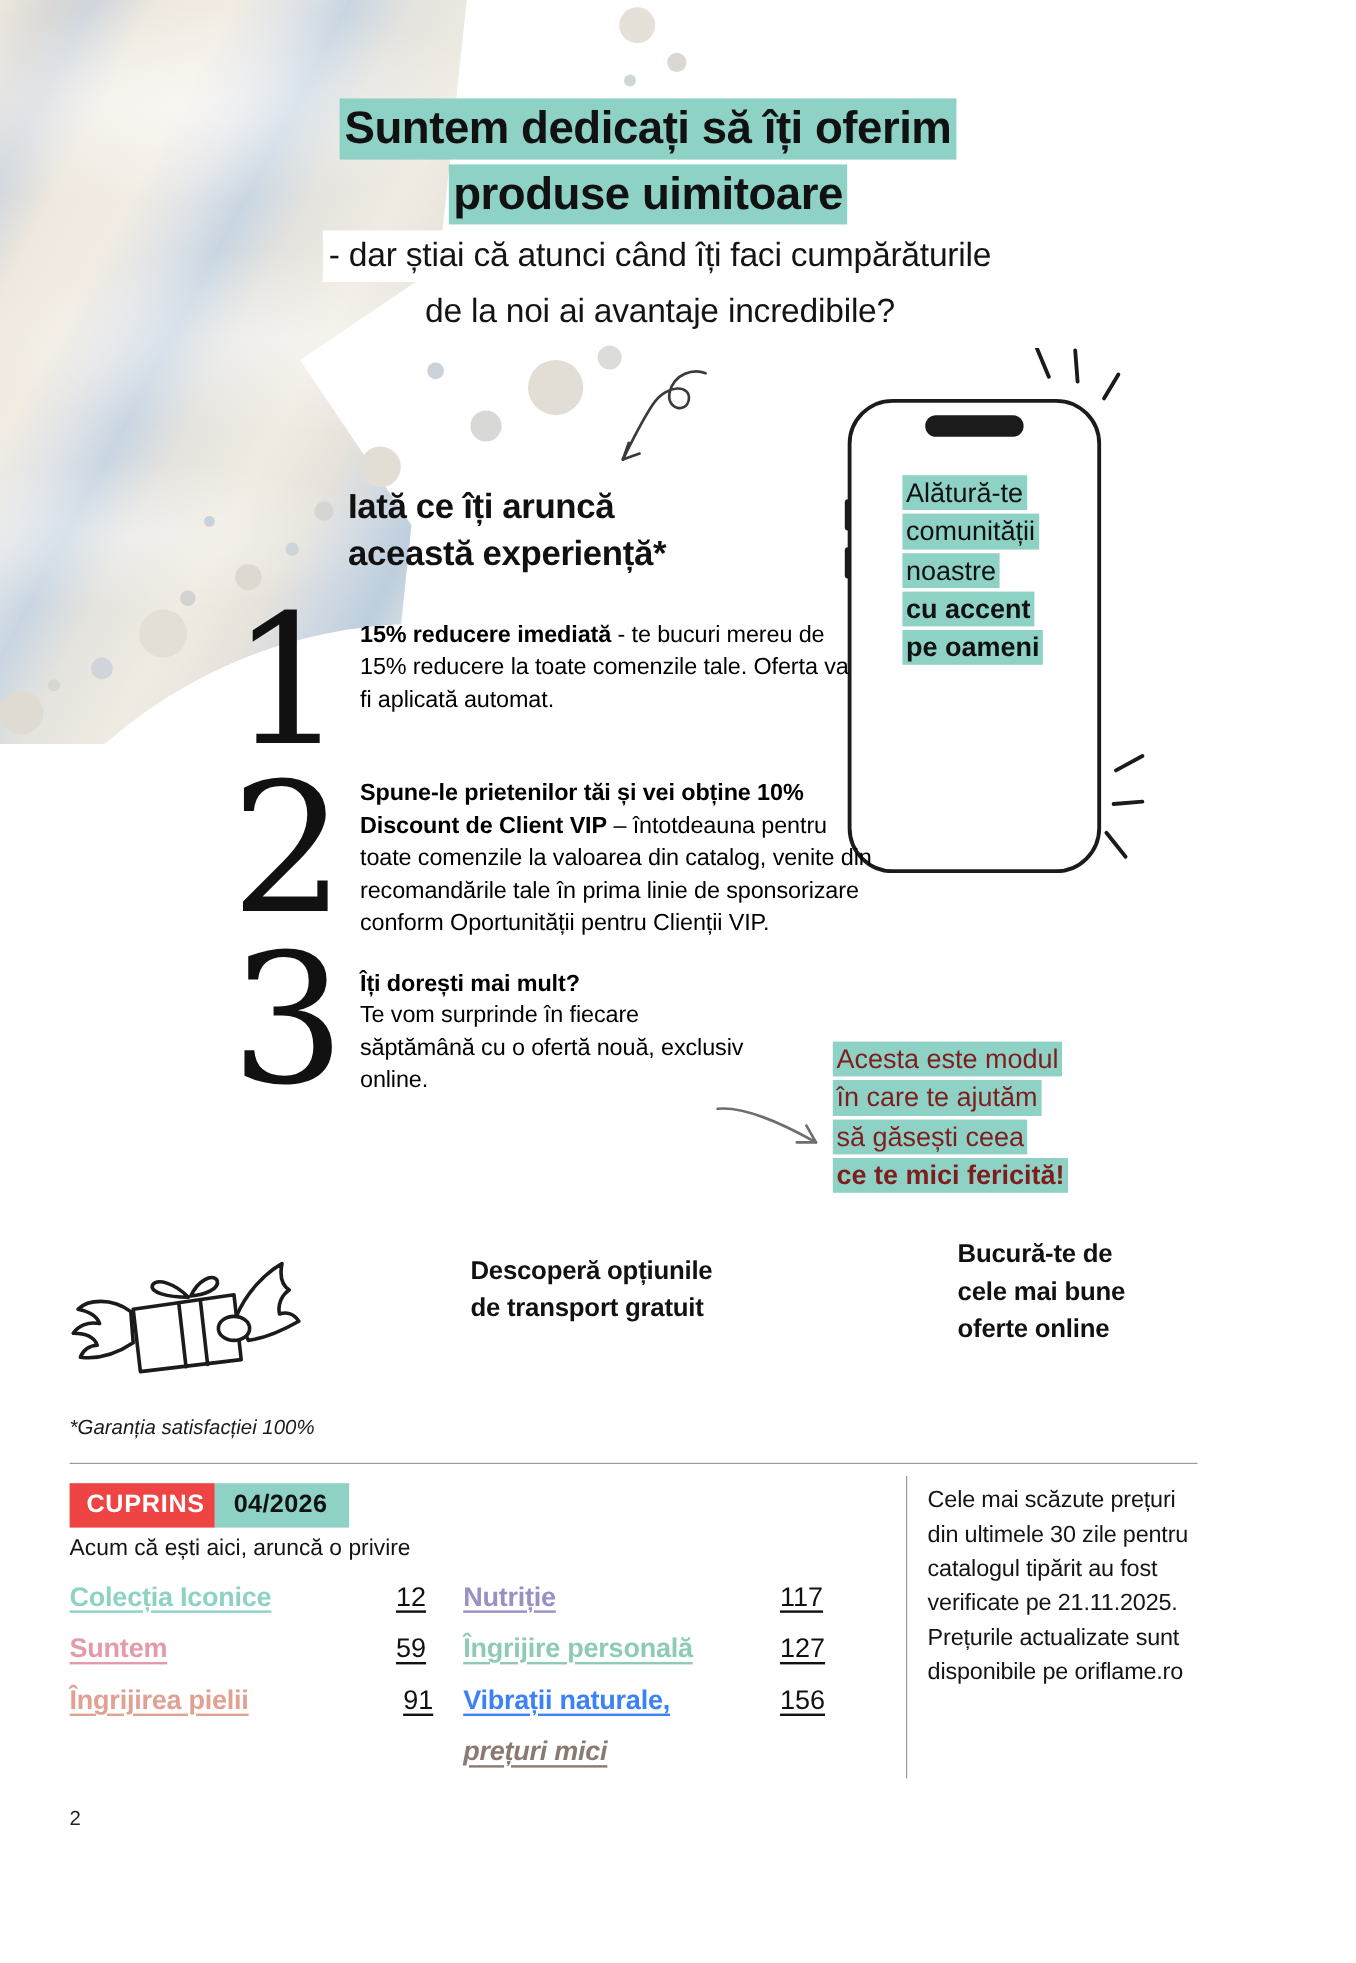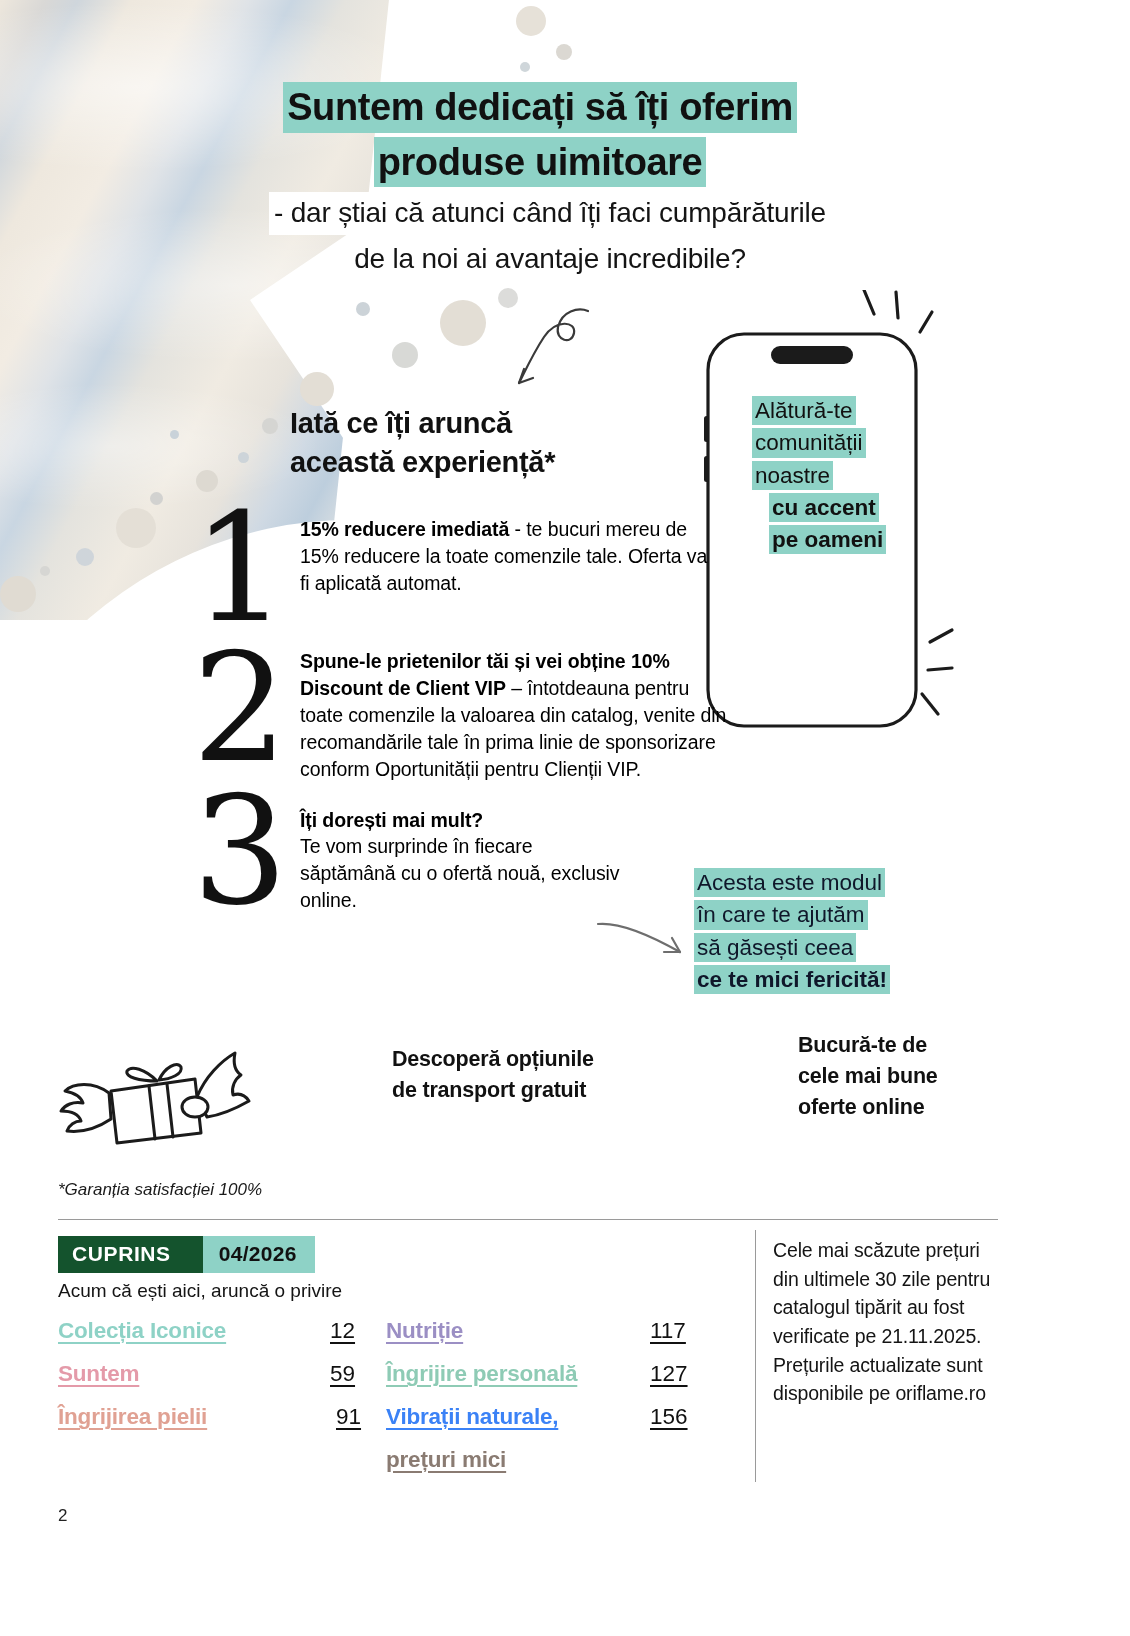--- a/index.html
+++ b/index.html
@@ -153,31 +153,31 @@
   }
   .phone-text .pline {
     display: inline-block;
     background: #8ed2c6;
     color: #111111;
     font-size: 22.5px;
     line-height: 1.3;
     padding: 0 3px;
     margin-bottom: 3px;
   }
-  .phone-text .pline.bold { font-weight: 700; margin-left: 17px; }
+  .phone-text .pline.bold { font-weight: 700; }
 
   
   .callout {
     position: absolute; left: 694px; top: 868px;
     z-index: 6; width: 240px;
   }
   .callout .cline {
     display: inline-block;
     background: #8ed2c6;
-    color: #0f172a;
+    color: #7f1d1d;
     font-size: 22.5px;
     line-height: 1.3;
     padding: 0 3px;
     margin-bottom: 3px;
   }
   .callout .cline.bold { font-weight: 700; }
 
   
   .cap-shipping {
     position: absolute; left: 392px; top: 1044px;
@@ -200,23 +200,23 @@
     font-style: italic; font-size: 17px; color: #1a1a1a;
   }
   .rule {
     position: absolute; left: 58px; top: 1219px;
     width: 940px; height: 1px; background: #9a9a9a; z-index: 5;
   }
 
   
   .cuprins { position: absolute; left: 58px; top: 1236px; z-index: 5; display: flex; }
   .cuprins .tag-black {
-    background: #14532d; color: #ffffff;
+    background: #ef4444; color: #ffffff;
     font-size: 21px; font-weight: 700; letter-spacing: 0.6px;
-    padding: 6px 32px 7px 14px;
+    padding: 6px 8px 7px 14px;
   }
   .cuprins .tag-teal {
     background: #8ed2c6; color: #111111;
     font-size: 21px; font-weight: 700; letter-spacing: 0.3px;
     padding: 6px 18px 7px 16px;
   }
   .cuprins-sub {
     position: absolute; left: 58px; top: 1280px;
     z-index: 5; font-size: 19px; color: #141414;
   }
@@ -246,20 +246,21 @@
     min-width: 48px; text-align: left;
   }
   .toc-col.right .toc-row { padding-left: 8px; }
   .toc-row.wrap2 { height: 43px; }
   .toc-sub {
     font-size: 22.5px; font-weight: 700;
     text-decoration: underline;
     text-underline-offset: 4px;
     text-decoration-thickness: 1.5px;
     letter-spacing: -0.2px;
+    font-style: italic;
   }
 
   
   .vrule {
     position: absolute; left: 755px; top: 1230px;
     width: 1px; height: 252px; background: #9a9a9a; z-index: 5;
   }
   .info-col {
     position: absolute; left: 773px; top: 1236px;
     width: 230px; z-index: 5;

